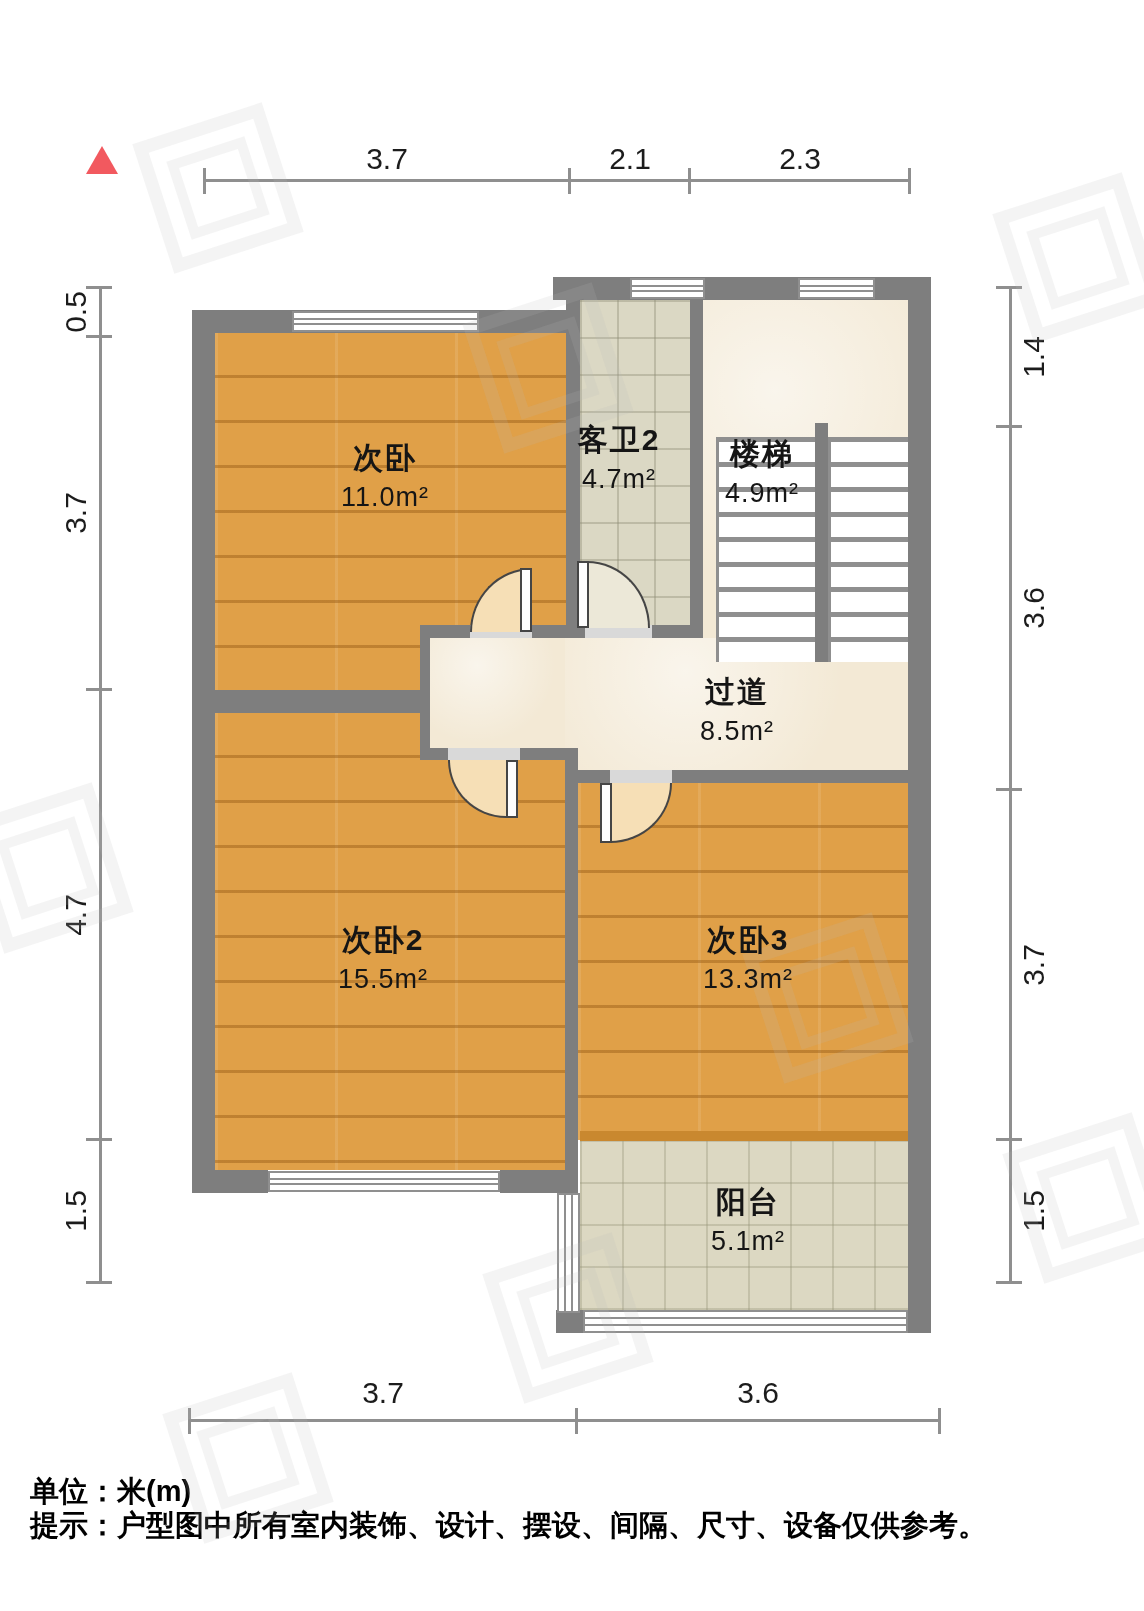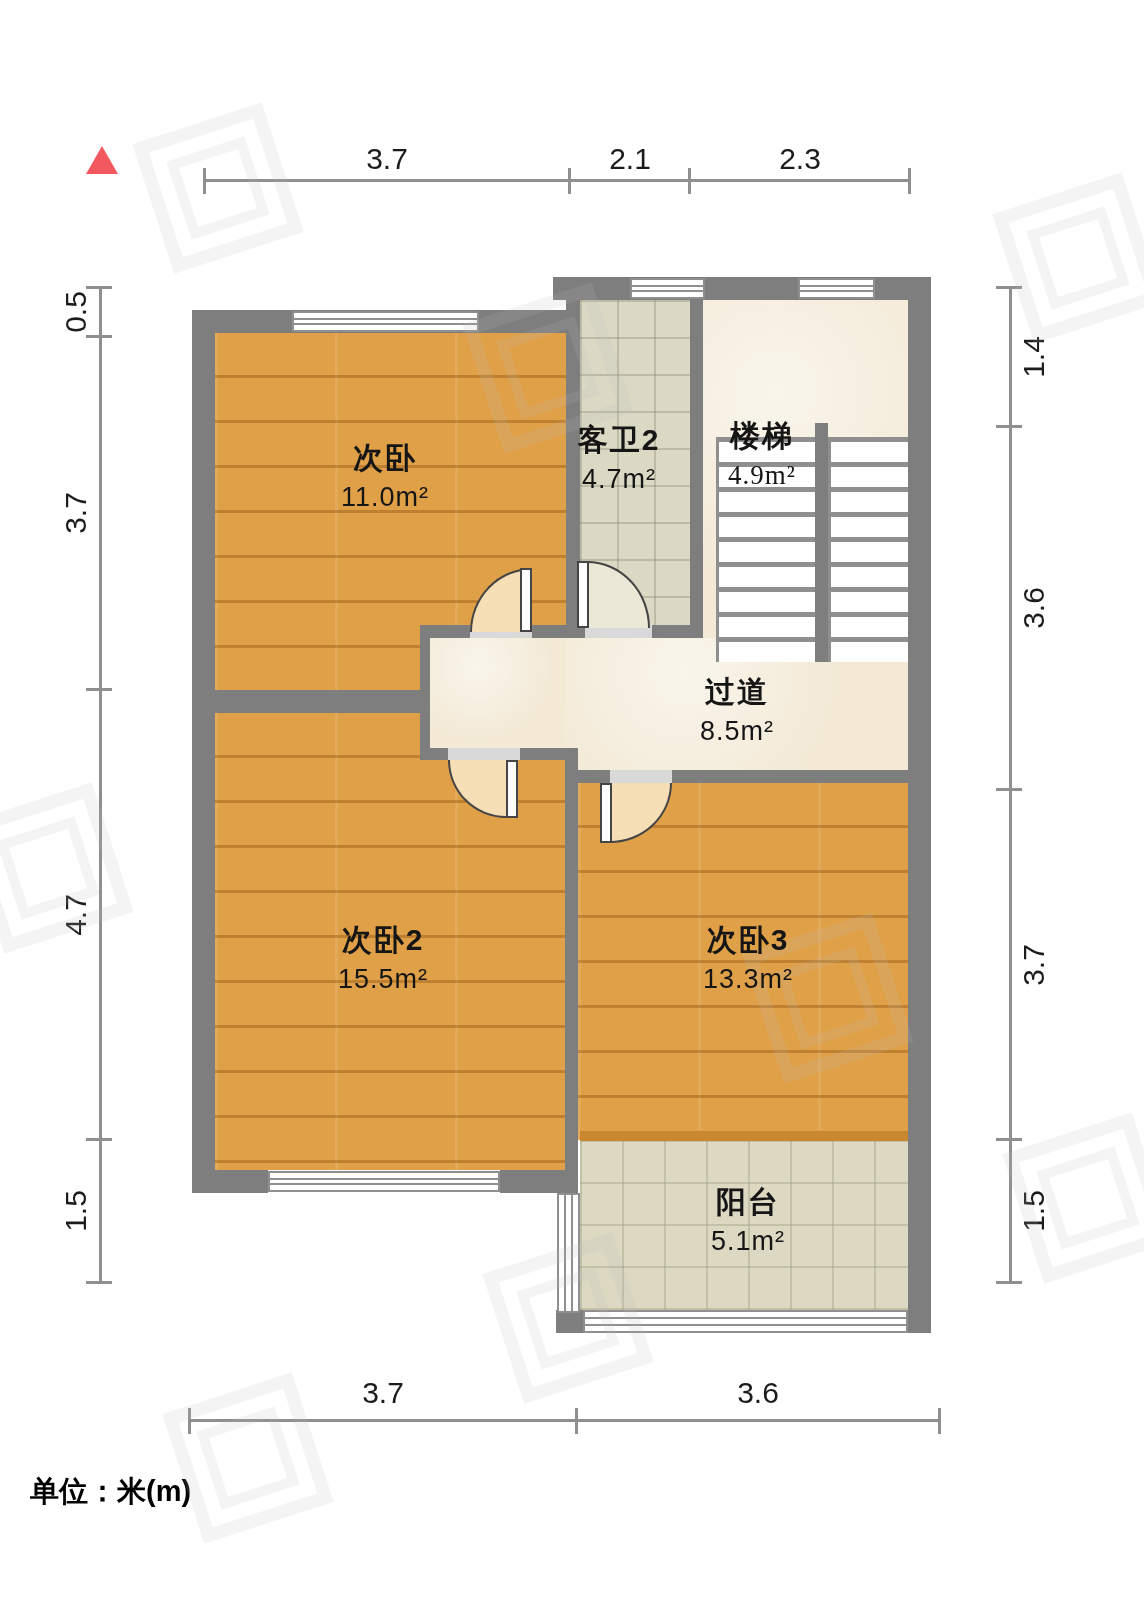--- a/index.html
+++ b/index.html
@@ -155,21 +155,21 @@
   <div class="leaf" style="left:600px;top:783px;width:12px;height:60px;"></div>
 
   <div class="room-label" style="left:385px;top:438px;">
     <div class="rname">次卧</div>
     <div class="rarea">11.0m²</div>
   </div>
   <div class="room-label" style="left:619px;top:420px;">
     <div class="rname">客卫2</div>
     <div class="rarea">4.7m²</div>
   </div>
-  <div class="room-label" style="left:762px;top:416px;font-family:Liberation Serif, serif;">
+  <div class="room-label" style="left:762px;top:434px;">
     <div class="rname">楼梯</div>
     <div class="rarea">4.9m²</div>
   </div>
   <div class="room-label" style="left:737px;top:672px;">
     <div class="rname">过道</div>
     <div class="rarea">8.5m²</div>
   </div>
   <div class="room-label" style="left:383px;top:920px;">
     <div class="rname">次卧2</div>
     <div class="rarea">15.5m²</div>
@@ -215,14 +215,15 @@
   <div class="tick" style="left:996px;top:425px;width:26px;height:3px;"></div>
   <div class="tick" style="left:996px;top:788px;width:26px;height:3px;"></div>
   <div class="tick" style="left:996px;top:1138px;width:26px;height:3px;"></div>
   <div class="tick" style="left:996px;top:1281px;width:26px;height:3px;"></div>
   <div class="dimv" style="left:1034px;top:357px;">1.4</div>
   <div class="dimv" style="left:1034px;top:608px;">3.6</div>
   <div class="dimv" style="left:1034px;top:965px;">3.7</div>
   <div class="dimv" style="left:1034px;top:1211px;">1.5</div>
 
   <div class="note" style="left:30px;top:1472px;">单位：米(m)</div>
+  <div class="note" style="left:30px;top:1506px;">提示：户型图中所有室内装饰、设计、摆设、间隔、尺寸、设备仅供参考。</div>
 
 </div>
 
 </body></html>

